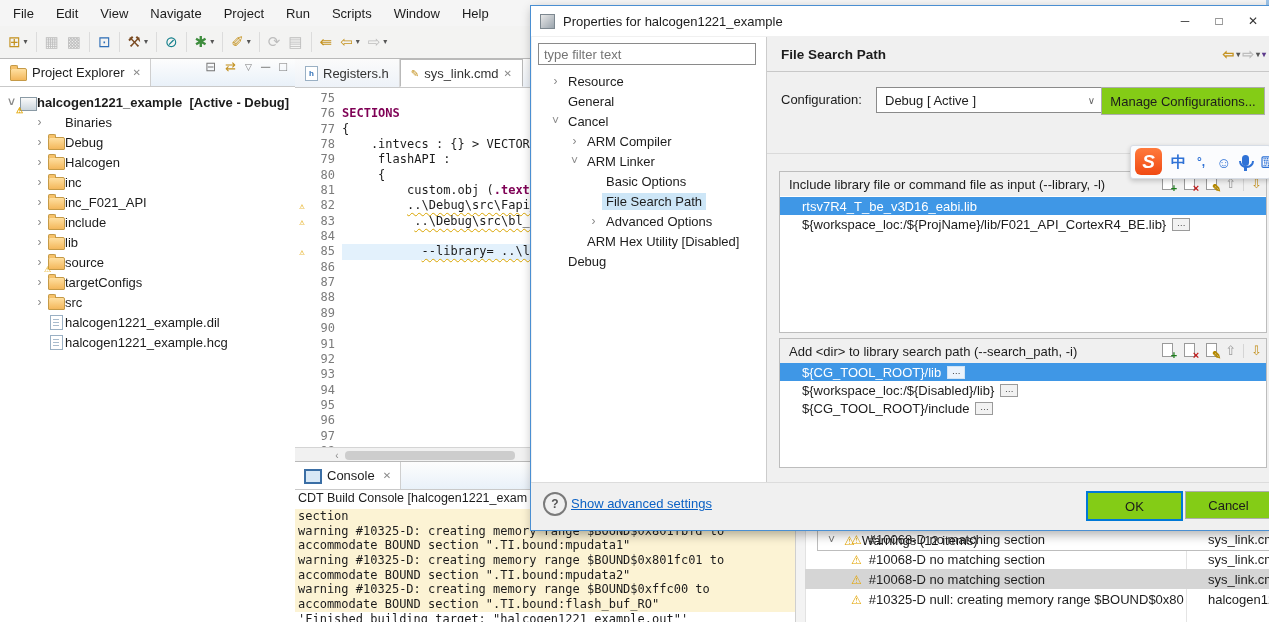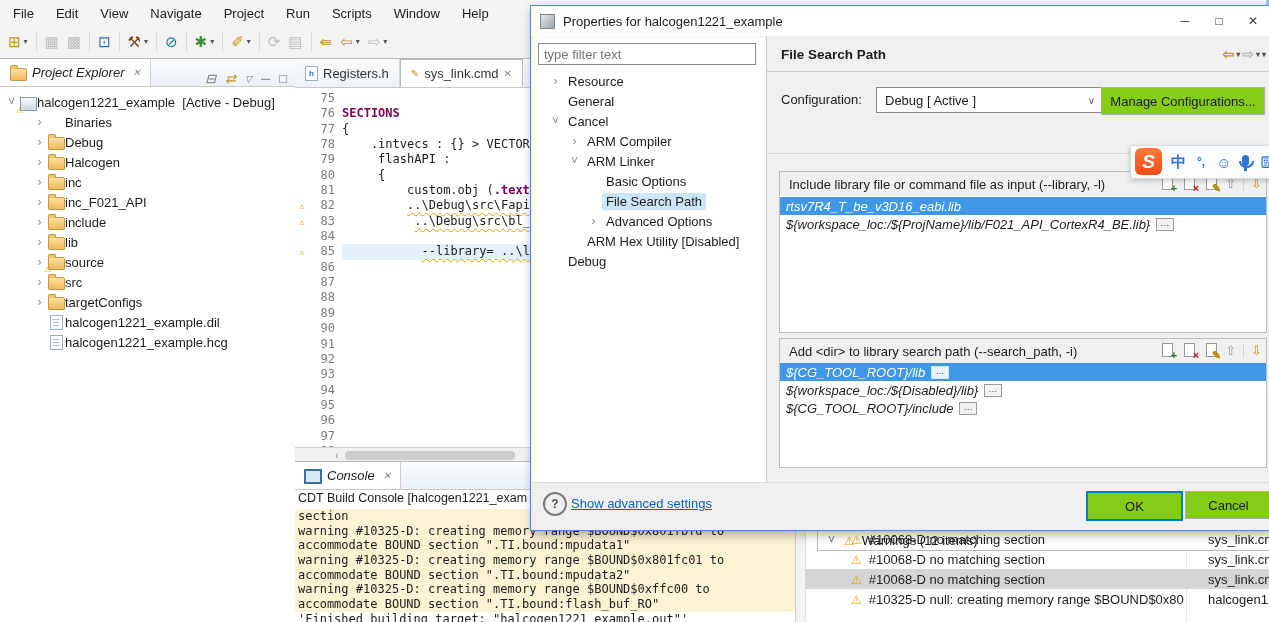--- a/index.html
+++ b/index.html
@@ -13,31 +13,31 @@
   .tbtn{display:inline-flex;align-items:center;height:24px;padding:0 4px;font-size:15px;line-height:24px;}
   .tsep{width:1px;height:20px;background:#dcdcdc;margin:0 4px;}
   .ddm::after{content:"▾";font-size:8px;color:#555;margin-left:3px;}
   .dis{color:#bdbdbd !important;}
   .c-gold{color:#c49220;} .c-blue{color:#2f6fb7;} .c-brown{color:#7a4a21;} .c-teal{color:#15808c;}
   .c-green{color:#3e8d3e;} .c-gray{color:#9a9a9a;}
   .win-edge{left:1266px;top:0;width:3px;height:58px;background:#9cc3e8;}
   
   .panel{background:#fff;border-top:1px solid #b9b9b9;}
   .phead{height:27px;background:linear-gradient(#fdfdfd,#e9f1f9);border-bottom:1px solid #c9c9c9;
-         display:flex;align-items:flex-end;font-style:italic;}
+         display:flex;align-items:flex-start;}
   .ptab{display:flex;align-items:center;gap:5px;padding:0 9px;height:100%;background:#fff;
         border-right:1px solid #cfcfcf;}
   .ptab .x{color:#8a8a8a;font-size:10px;margin-left:3px;}
   .phead-icons{margin-left:auto;display:flex;gap:9px;padding-right:8px;color:#777;font-size:13px;align-items:center;}
   .phead-icons span{cursor:default;}
   
   .explorer{left:0;top:58px;width:295px;height:564px;border-right:1px solid #b9b9b9;}
   .tree{padding-top:5px;}
   .trow{height:20px;display:flex;align-items:center;padding-left:32px;white-space:pre;cursor:default;}
-  .trow.root{padding-left:4px;font-weight:normal;}
+  .trow.root{padding-left:4px;font-weight:bold;}
   .chev{width:15px;color:#8a8a8a;font-size:12px;text-align:center;flex:none;}
   .trow.exp .chev::before{content:"›";}
   .trow.expanded .chev::before{content:"˅";}
   .ticon{width:18px;flex:none;display:flex;justify-content:center;position:relative;}
   .i-folder{width:15px;height:11px;background:linear-gradient(#ffe0a1,#f3b75b);border:1px solid #c59a47;
             border-radius:2px 2px 1px 1px;position:relative;margin-top:3px;}
   .i-folder::before{content:"";position:absolute;top:-4px;left:-1px;width:6px;height:3px;background:#f6c univers;
             background:#f6c26b;border:1px solid #c59a47;border-bottom:none;border-radius:2px 2px 0 0;}
   .i-file{width:11px;height:13px;background:#fff;border:1px solid #9ab0c4;position:relative;margin-top:1px;}
   .i-file::before{content:"";position:absolute;top:3px;left:2px;width:6px;height:1px;background:#a9bccd;
@@ -121,21 +121,21 @@
   .ghead{height:24px;background:#f0f0f0;display:flex;align-items:center;padding:0 4px 0 9px;}
   .gicons{margin-left:auto;display:flex;gap:5px;align-items:center;}
   .gi{width:17px;height:16px;position:relative;display:inline-block;}
   .gi .gdoc{position:absolute;left:3px;top:0;width:9px;height:12px;background:#fff;border:1px solid #9a9a9a;}
   .gi .badge{position:absolute;right:-1px;bottom:-2px;font-size:11px;font-weight:bold;line-height:11px;}
   .b-add{color:#1c7c1c;} .b-del{color:#c01818;} .b-edit{color:#b58900;font-size:10px;}
   .garr{font-size:13px;line-height:16px;}
   .gisep{width:1px;height:14px;background:#d5d5d5;margin:0 2px;}
   .glist{position:absolute;left:0;right:0;bottom:0;overflow:hidden;background:#fff;}
   .g1 .glist{top:25px;} .g2 .glist{top:24px;}
-  .lrow{height:18px;display:flex;align-items:center;padding-left:6px;white-space:pre;font-style:italic;}
+  .lrow{height:18px;display:flex;align-items:center;padding-left:22px;white-space:pre;}
   .lrow.selected{background:#3f97e6;color:#fff;}
   .chip{display:none;margin-left:6px;width:16px;height:11px;border:1px solid #9a9a9a;background:#f2f2f2;color:#444;
         font-size:9px;line-height:9px;text-align:center;flex:none;}
   .lrow.has-browse .chip{display:inline-block;}
   .lrow.selected .chip{background:#eaf3fc;color:#333;border-color:#d0e4f5;}
   .dfoot{position:absolute;left:0;right:0;bottom:0;height:47px;border-top:1px solid #dcdcdc;}
   .helpc{position:absolute;left:12px;top:9px;width:20px;height:20px;border:2px solid #7a7a7a;border-radius:50%;
          display:flex;align-items:center;justify-content:center;font-size:12px;color:#555;font-weight:bold;}
   .advlink{position:absolute;left:40px;top:13px;color:#0b61c4;text-decoration:underline;}
   .okbtn{position:absolute;left:555px;top:8px;width:93px;height:26px;border:2px solid #0078d7;}
@@ -267,27 +267,27 @@
 
           <div class="trow exp">
             <span class="chev"></span>
             <span class="ticon warnov k-folder"><span class="i-folder"></span></span>
             <span>source</span>
           </div>
 
           <div class="trow exp">
             <span class="chev"></span>
             <span class="ticon k-folder"><span class="i-folder"></span></span>
+            <span>targetConfigs</span>
+          </div>
+
+          <div class="trow exp">
+            <span class="chev"></span>
+            <span class="ticon k-folder"><span class="i-folder"></span></span>
             <span>src</span>
-          </div>
-
-          <div class="trow exp">
-            <span class="chev"></span>
-            <span class="ticon k-folder"><span class="i-folder"></span></span>
-            <span>targetConfigs</span>
           </div>
 
           <div class="trow">
             <span class="chev"></span>
             <span class="ticon k-file"><span class="i-file"></span></span>
             <span>halcogen1221_example.dil</span>
           </div>
 
           <div class="trow">
             <span class="chev"></span>

